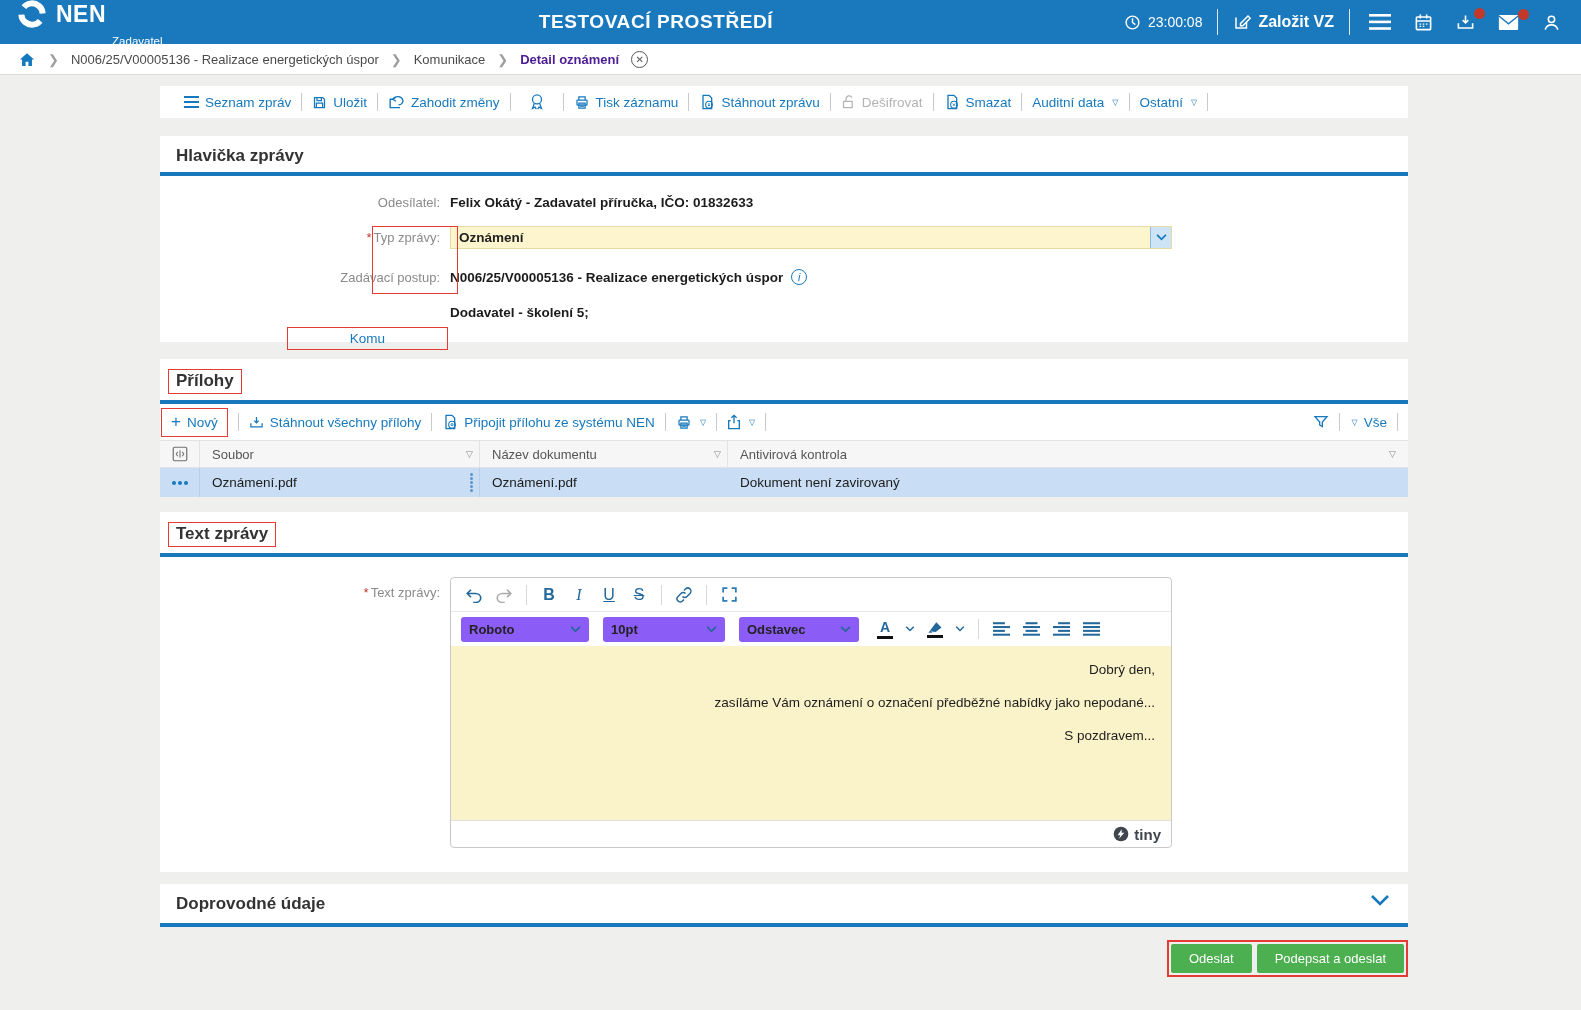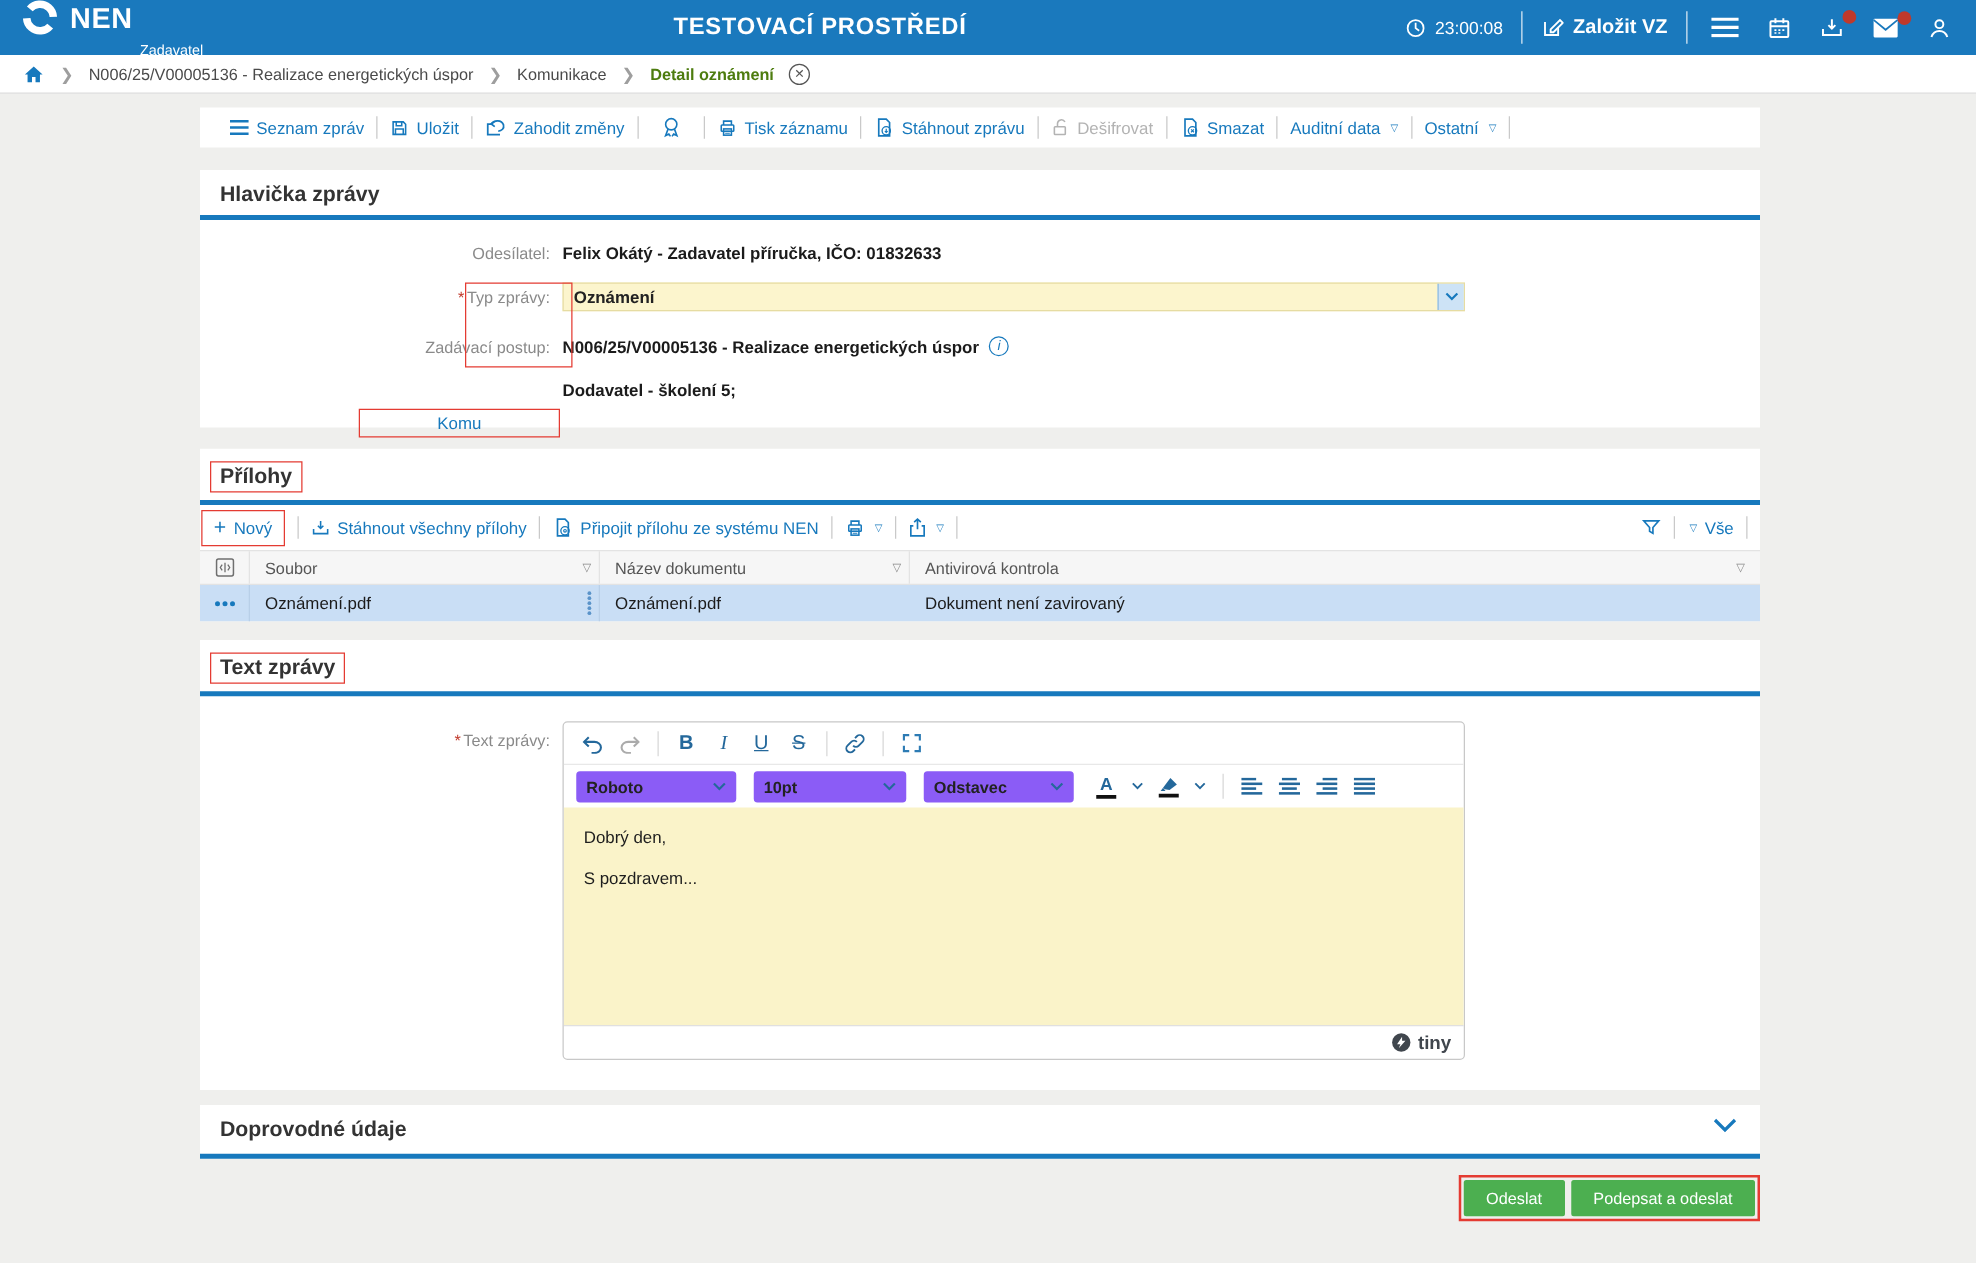--- a/index.html
+++ b/index.html
@@ -15,21 +15,21 @@
   .top-right { margin-left:auto; display:flex; align-items:center; gap:15px; }
   .top-time { display:flex; align-items:center; gap:7px; font-size:14px; }
   .vsep { width:1px; height:26px; background:rgba(255,255,255,.85); }
   .founder { display:flex; align-items:center; gap:7px; font-size:16px; font-weight:700; cursor:pointer; }
   .tico { position:relative; display:flex; align-items:center; cursor:pointer; padding:0 4px;}
   .badge { position:absolute; top:-5px; right:-6px; width:11px; height:11px; border-radius:50%; background:#c0392b; }
 
   
   .breadcrumb { height:31px; background:#fff; border-bottom:1px solid #dcdcdc; display:flex; align-items:center; gap:12px; padding:0 18px; font-size:13px; color:#4a4a4a; }
   .bc-chev { color:#9e9e9e; font-size:13px; }
-  .bc-last { font-weight:700; color:#4d7c0f; }
+  .bc-last { font-weight:700; color:#4c1d95; }
   .bc-close { width:17px; height:17px; border:1px solid #555; border-radius:50%; display:flex; align-items:center; justify-content:center; font-size:10px; color:#555; cursor:pointer; }
 
   
   .content { width:1248px; margin-left:160px; }
   .panel { background:#fff; }
   .sec-title { font-size:17px; font-weight:700; color:#333; padding:10px 16px 6px; }
   .underline { height:4px; background:#1779bd; }
 
   
   .ltoolbar { margin-top:11px; height:32px; display:flex; align-items:center; padding:0 24px; gap:10px;text-align:center; }
@@ -83,21 +83,21 @@
   .ebtn.b { font-weight:800; }
   .ebtn.i { font-style:italic; font-family:"Liberation Serif",serif; }
   .ebtn.u { text-decoration:underline; }
   .ebtn.s { text-decoration:line-through; }
   .ebtn.dis { color:#ababab; cursor:default; }
   .esep { width:1px; height:20px; background:#d8d8d8; margin:0 5px; flex:none; }
   .esel { background:#8b5cf6; border-radius:3px; height:25px; display:flex; align-items:center; padding:0 8px; font-size:13px; color:#222; gap:8px; cursor:pointer; margin-right:10px;font-weight:bold; }
   .esel .nm { flex:1; }
   .colorbtn { display:flex; flex-direction:column; align-items:center; justify-content:center; width:24px; height:26px; cursor:pointer; color:#24689b; font-weight:700; font-size:14px; }
   .colorbar { width:16px; height:3px; background:#111; margin-top:1px; }
-  .ebody { background:#faf3c9; height:174px; padding:16px 16px; font-size:13.5px; color:#1d1d1d; }
+  .ebody { background:#faf3c9; height:174px; padding:16px 16px; font-size:13.5px; color:#1d1d1d;text-align:right; }
   .ebody p { margin:0 0 18px; }
   .efoot { height:27px; border-top:1px solid #e0e0e0; display:flex; align-items:center; justify-content:flex-end; padding:0 10px; gap:5px; }
   .tinytxt { font-weight:700; font-size:15px; color:#40464d; }
 
   
   .dpanel { margin-top:12px; position:relative; }
   .dpanel .sec-title { padding:10px 16px 9px; }
   .d-chev { position:absolute; right:18px; top:10px; cursor:pointer; }
   .actions { display:flex; justify-content:flex-end; margin-top:13px; padding-bottom:14px; }
   .actions-box { border:2px solid #e43b32; padding:2px; display:flex; gap:5px; }
@@ -581,20 +581,21 @@
                   <rect y="4.5" width="20" height="2.4"></rect>
                   <rect y="9" width="20" height="2.4"></rect>
                   <rect y="13.5" width="20" height="2.4"></rect>
                 </g>
               </svg>
           </span>
         </div>
 
         <div class="ebody">
           <p>Dobrý den,</p>
+          <p>zasíláme Vám oznámení o označení předběžné nabídky jako nepodané...</p>
           <p>S pozdravem...</p>
         </div>
 
         <div class="efoot">
           <span>
             <svg width="16" height="16" viewBox="0 0 24 24">
                 <circle cx="12" cy="12" r="11" fill="#40464d"></circle>
                 <path d="M13 5l-6 9h4l-2 5 8-9h-4z" fill="#fff"></path>
               </svg>
           </span>

